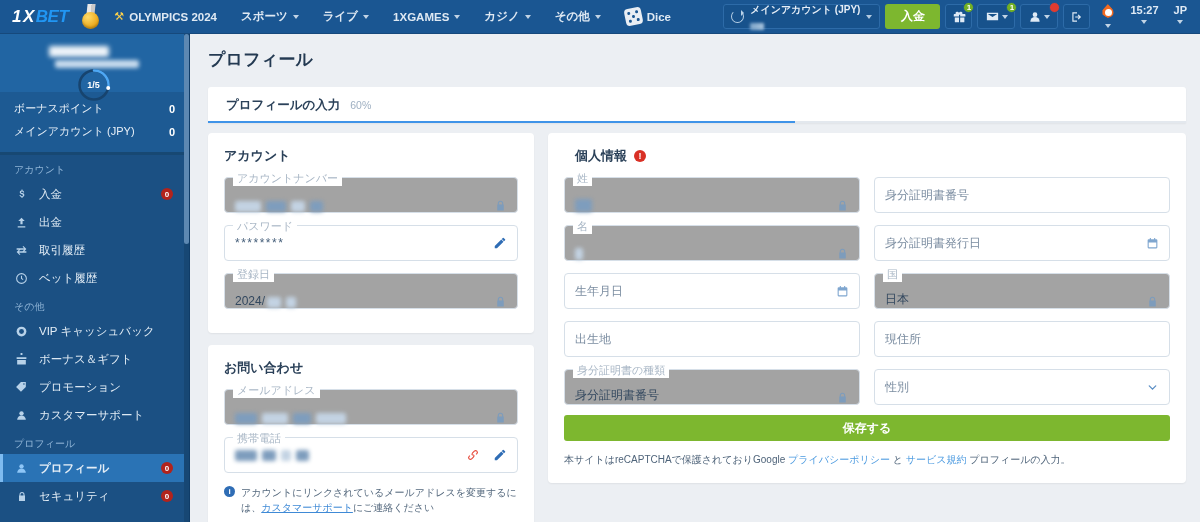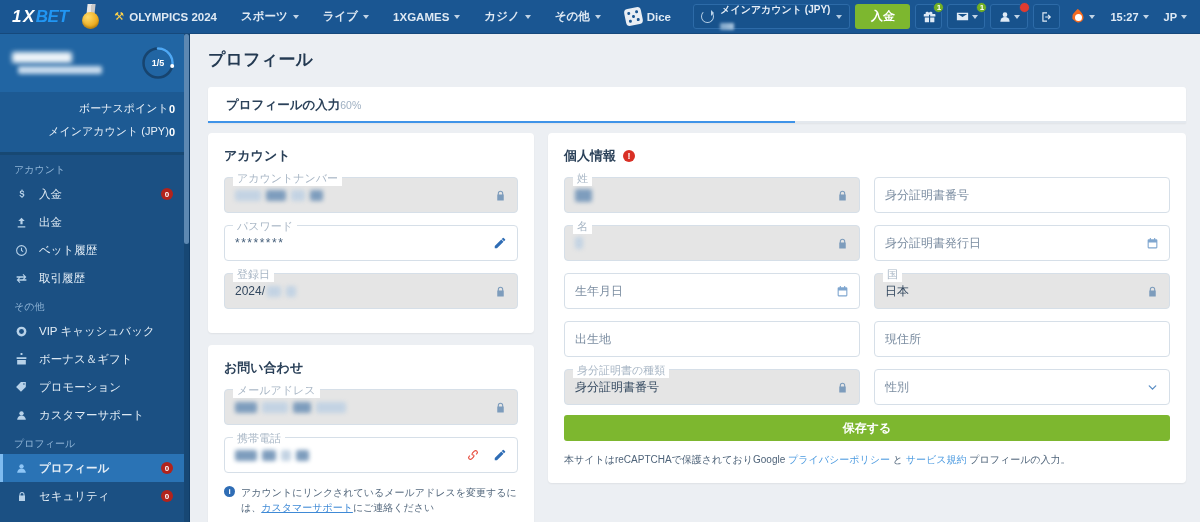--- a/index.html
+++ b/index.html
@@ -111,21 +111,21 @@
     min-width: 11px; height: 11px; padding: 0 2px;
     border-radius: 6px; font-size: 8px; font-weight: bold; color: #fff;
     display: flex; align-items: center; justify-content: center;
     border: 1px solid #1a5692;
   }
   .badge.green { background: #73b023; }
   .badge.red { background: #e03b2f; }
   .plain-btn {
     display: flex; align-items: center; gap: 4px;
     color: #dfeaf5; font-size: 11px; font-weight: bold;
-    padding: 0 5px; height: 25px; cursor: pointer;
+    padding: 0 5px; height: 25px; cursor: pointer; flex-direction: column;
   }
   .flame {
     width: 15px; height: 16px; position: relative; display: inline-block;
   }
   .flame .f {
     position: absolute; left: 2px; top: 0; width: 11px; height: 14px;
     background: #f26a21;
     border-radius: 50% 50% 50% 50% / 65% 65% 35% 35%;
     clip-path: polygon(50% 0, 100% 45%, 100% 75%, 50% 100%, 0 75%, 0 45%);
   }
@@ -142,37 +142,37 @@
   .sidebar {
     width: 190px; background: #1b5083; position: relative;
     flex: 0 0 190px; overflow: hidden;
     border-right: 1px solid #0f3c68;
   }
   .sb-scroll { position: absolute; right: 0; top: 0; width: 5px; height: 100%; background: #174774; }
   .sb-thumb { position: absolute; right: 0; top: 0; width: 5px; height: 210px; background: #5d88b2; border-radius: 3px; }
 
   .sb-user {
     display: flex; align-items: center; justify-content: space-between;
-    padding: 12px 14px 12px 12px; background: #2165a3; height: 58px;
+    padding: 12px 14px 12px 12px; background: #2165a3; height: 58px; flex-direction: column;
   }
   .blurname { display: flex; flex-direction: column; gap: 3px; }
   .blurname .b1 { width: 60px; height: 11px; background: #eef4f9; filter: blur(2.4px); border-radius: 2px; }
   .blurname .b2 { width: 84px; height: 8px; background: #c9dcee; filter: blur(2.2px); border-radius: 2px; margin-left: 6px; }
   .ring { position: relative; width: 34px; height: 34px; flex: 0 0 34px; }
   .ring svg { display: block; }
   .ring span {
     position: absolute; inset: 0; display: flex; align-items: center; justify-content: center;
     color: #fff; font-size: 9px; font-weight: bold;
   }
   .sb-bal {
     padding: 5px 14px 9px 14px; background: #1d5a93;
     border-bottom: 3px solid #174873;
   }
   .sb-bal-row {
-    display: flex; justify-content: flex-end; align-items: center;
+    display: flex; justify-content: space-between; align-items: center;
     color: #e8f0f8; font-size: 11px; padding: 4px 0; font-weight: 500;
   }
   .sb-bal-row .val { color: #ffffff; font-weight: bold; font-size: 11px; }
   .sb-group { color: #8fb4d6; font-size: 10px; padding: 8px 14px 3px 14px; }
   .sb-item {
     display: flex; align-items: center; gap: 10px;
     padding: 6px 12px 6px 14px; color: #e3edf6; font-size: 11.5px;
     cursor: pointer; position: relative; height: 28px;
   }
   .sb-item.active { background: #2a73b5; box-shadow: inset 3px 0 0 #7ebbf0; font-weight: bold; }
@@ -191,51 +191,51 @@
   .page-head { padding: 14px 18px 8px 18px; }
   .page-title { font-size: 17px; color: #243a52; font-weight: bold; letter-spacing: .2px; }
   .page-sub { font-size: 11.5px; color: #5a6e85; margin-top: 5px; }
 
   .tabbar {
     margin: 8px 14px 0 18px; background: #fff; border-radius: 3px 3px 0 0;
     height: 36px; display: flex; align-items: center;
     position: relative; box-shadow: 0 1px 2px rgba(0,0,0,.05);
   }
   .tab {
-    display: flex; align-items: baseline; padding: 0 18px;
+    display: flex; align-items: baseline; gap: 10px; padding: 0 18px;
     height: 100%; align-items: center; cursor: pointer; justify-content: space-between;
   }
   .tab .t-label { font-size: 12.5px; font-weight: bold; color: #2b4159; }
   .tab .t-pct { font-size: 10.5px; color: #9fb0c2; }
   .tabline { position: absolute; left: 0; bottom: 0; height: 2.5px; background: #3f93e8; }
   .tabline-bg { position: absolute; left: 0; right: 0; bottom: 0; height: 2.5px; background: #e3e8ee; }
 
   .content { display: flex; gap: 14px; padding: 10px 14px 0 18px; }
   .col-left { flex: 0 0 326px; display: flex; flex-direction: column; gap: 12px; }
   .col-right { flex: 1; }
   .card {
     background: #fff; border-radius: 4px; padding: 14px 16px 16px 16px;
     box-shadow: 0 1px 2px rgba(0,0,0,.06);
   }
   .card-title { font-size: 13px; font-weight: bold; color: #2b4159; margin-bottom: 12px; }
-  .card-title.with-badge { display: flex; align-items: center; gap: 7px; }
+  .card-title.with-badge { display: flex; align-items: center; gap: 7px; margin-left: 11px; }
   .req-badge {
     width: 12px; height: 12px; border-radius: 50%; background: #d93025; color: #fff;
     font-size: 9px; font-weight: bold; display: flex; align-items: center; justify-content: center;
   }
 
   
   .field { position: relative; margin-bottom: 12px; }
   .field:last-child { margin-bottom: 8px; }
   .fbox {
     border: 1px solid #d6dfe8; border-radius: 4px; height: 36px;
     display: flex; align-items: center; padding: 0 10px; background: #fff;
     position: relative;
   }
-  .fbox.locked { background: #e5e5e5; }
+  .fbox.locked { background: #a3a3a3; align-items: flex-end; }
   .flabel {
     position: absolute; top: -6px; left: 9px; background: #fff;
     padding: 0 4px; font-size: 11px; color: #a8b6c5; white-space: nowrap;
     z-index: 2;
   }
   .fvalue { font-size: 12px; color: #33485f; }
   .fplace { font-size: 12px; color: #7a8ca0; }
   .blurblk { display: inline-flex; gap: 5px; align-items: center; }
   .blurblk i {
     display: inline-block; height: 11px; border-radius: 2px;
@@ -427,34 +427,34 @@
       <div class="sb-item">
         <span class="ico">
             <svg width="13" height="13" viewBox="0 0 24 24" fill="currentColor">
               <path d="M12 3 6 9h4v6h4V9h4l-6-6zM5 19h14v2H5z"></path>
             </svg>
           </span>
         <span class="lbl">出金</span>
       </div>
       <div class="sb-item">
         <span class="ico">
+            <svg width="13" height="13" viewBox="0 0 24 24" fill="currentColor">
+              <path d="M3 8h14l-3-3 1.4-1.4L21 9.4 15.4 15 14 13.6l3-3H3V8zm18 8H7l3 3-1.4 1.4L3 14.6 8.6 9 10 10.4l-3 3h14V16z"></path>
+            </svg>
+          </span>
+        <span class="lbl">取引履歴</span>
+      </div>
+      <div class="sb-item">
+        <span class="ico">
             <svg width="13" height="13" viewBox="0 0 24 24" fill="none" stroke="currentColor" stroke-width="2">
               <circle cx="12" cy="12" r="9"></circle>
               <path d="M12 7v5l3 2"></path>
             </svg>
           </span>
         <span class="lbl">ベット履歴</span>
-      </div>
-      <div class="sb-item">
-        <span class="ico">
-            <svg width="13" height="13" viewBox="0 0 24 24" fill="currentColor">
-              <path d="M3 8h14l-3-3 1.4-1.4L21 9.4 15.4 15 14 13.6l3-3H3V8zm18 8H7l3 3-1.4 1.4L3 14.6 8.6 9 10 10.4l-3 3h14V16z"></path>
-            </svg>
-          </span>
-        <span class="lbl">取引履歴</span>
       </div>
 
       <div class="sb-group">その他</div>
       <div class="sb-item">
         <span class="ico">
             <svg width="13" height="13" viewBox="0 0 24 24" fill="currentColor">
               <circle cx="12" cy="12" r="9"></circle>
               <circle cx="12" cy="12" r="4.5" fill="#1b5083"></circle>
             </svg>
           </span>

